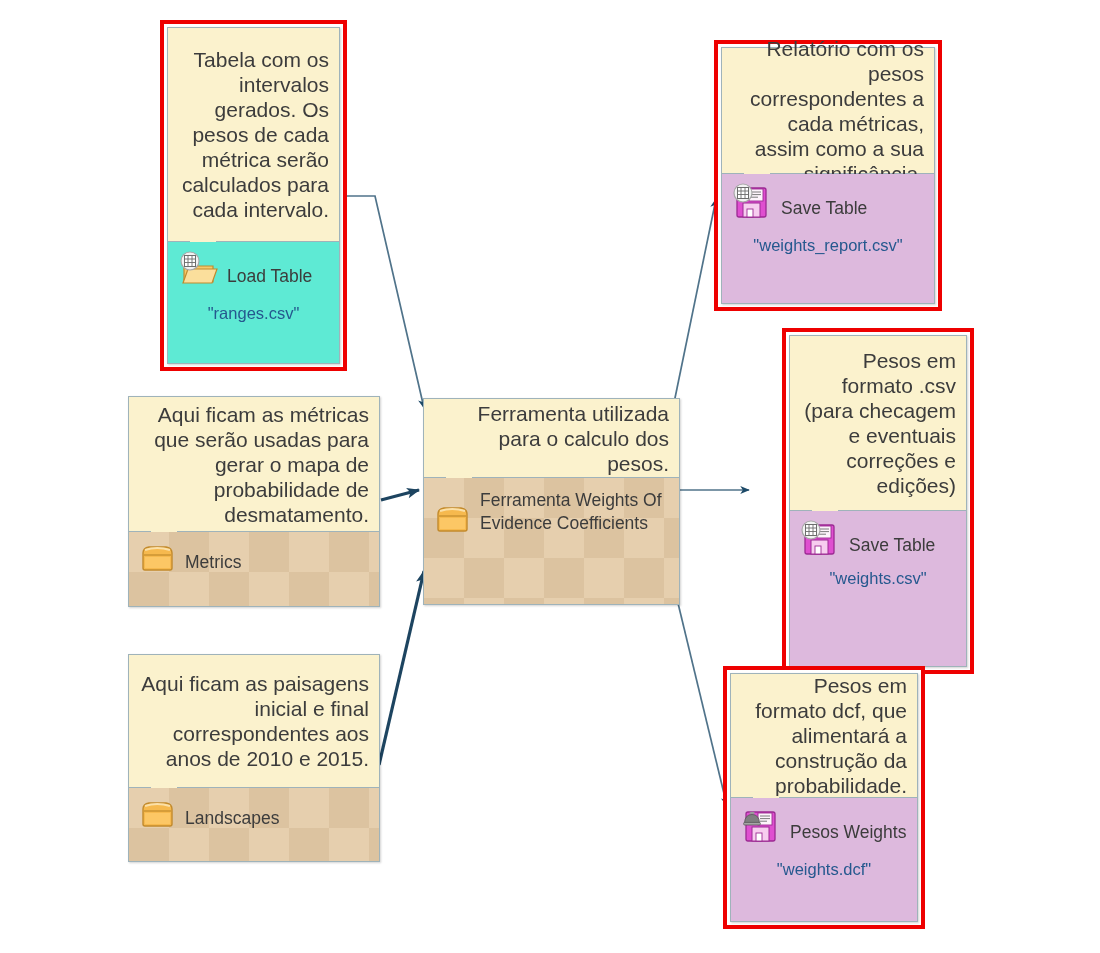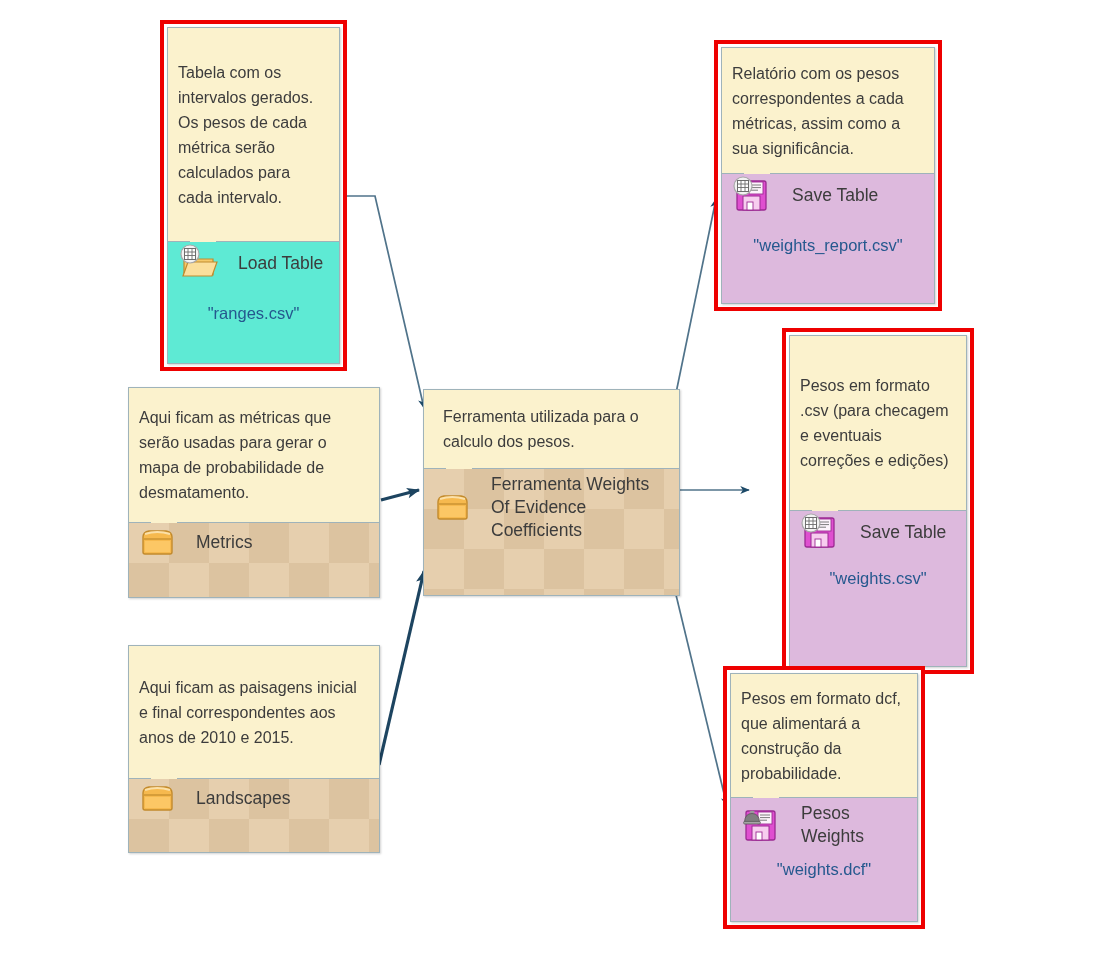--- a/index.html
+++ b/index.html
@@ -30,41 +30,42 @@
     background: #cfcfcf;
   }
   .node.framed {
     border: 4px solid #ee0000;
     padding: 3px;
     background: #ffffff;
   }
   .node.plain {
     padding: 0;
     background: transparent;
+    margin-top: 9px;
   }
   .node-inner {
     box-sizing: border-box;
     width: 100%;
     height: 100%;
     border: 1px solid #9fb3ba;
     display: flex;
     flex-direction: column;
     box-shadow: 1px 1px 2px rgba(0,0,0,0.18);
   }
 
   
   .note {
     background: #fbf2cd;
     box-sizing: border-box;
     display: flex;
     align-items: center;
     justify-content: center;
-    text-align: left;
+    text-align: right;
     color: #3c3c3c;
-    font-size: 16px;
+    font-size: 21px;
     line-height: 25px;
     padding: 8px 10px;
     border-bottom: 1px solid #9fb3ba;
     position: relative;
     flex: none;
   }
   .note-text { display: block; width: 100%; }
 
   
   .notch {
@@ -89,23 +90,23 @@
       linear-gradient(45deg, #dcc3a0 25%, transparent 25%, transparent 75%, #dcc3a0 75%),
       linear-gradient(45deg, #dcc3a0 25%, transparent 25%, transparent 75%, #dcc3a0 75%);
     background-size: 80px 80px;
     background-position: 0 0, 40px 40px;
   }
   .body.flat-tan { background: #5eead4; }
   .body.purple  { background: #ddb9dd; }
 
   .body-head {
     display: flex;
-    align-items: center;
-    gap: 20px;
-    padding: 1px 8px 0 10px;
+    align-items: flex-end;
+    gap: 9px;
+    padding: 8px 8px 0 10px;
   }
   .node-label {
     color: #3c3c3c;
     font-size: 17.5px;
     line-height: 23px;
     padding-top: 3px;
   }
   .filename {
     color: #25588e;
     font-size: 16.5px;

